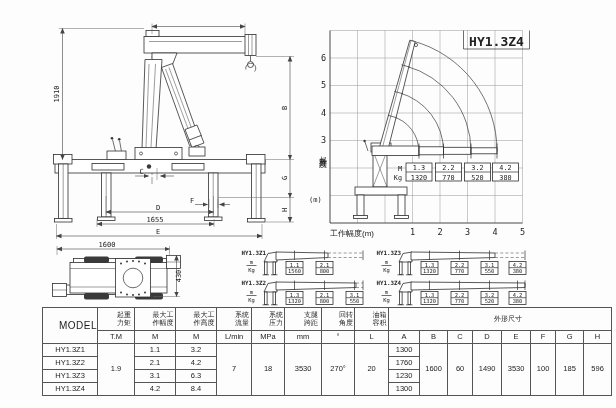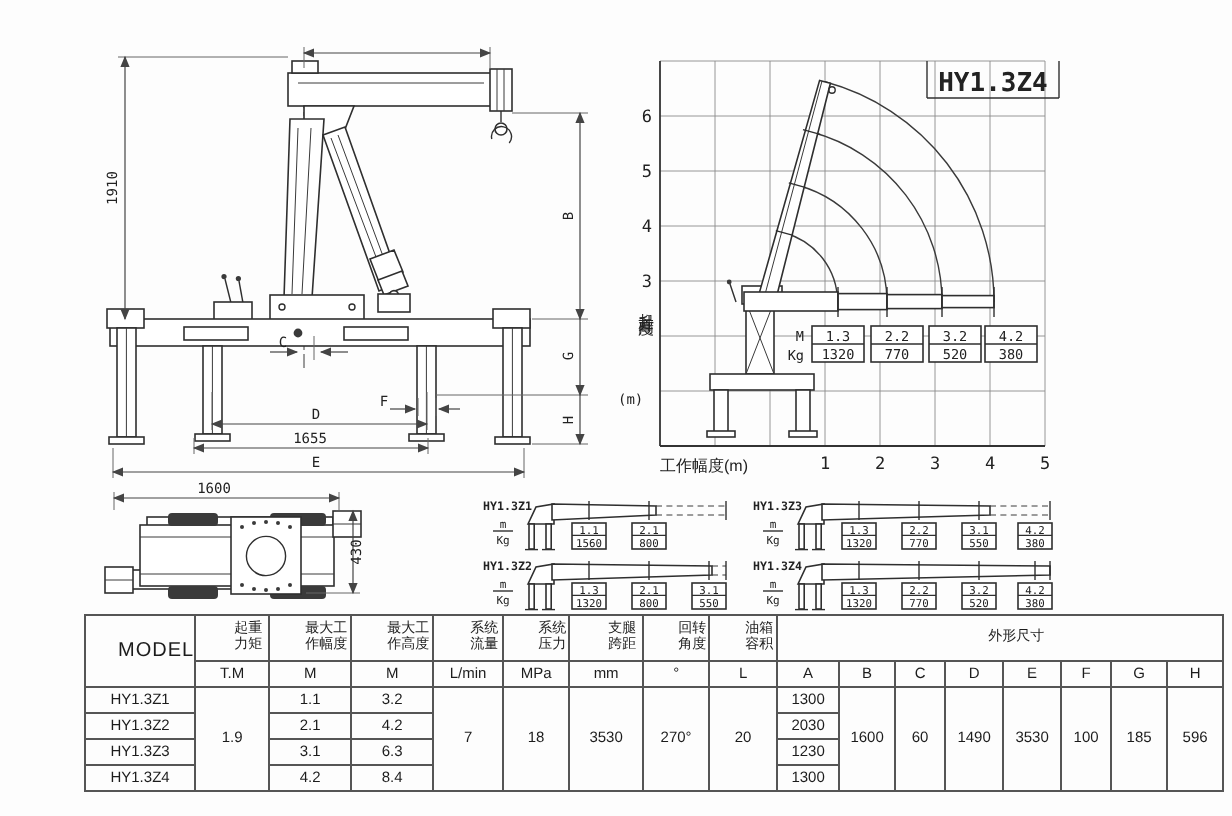--- a/index.html
+++ b/index.html
@@ -535,21 +535,21 @@
     <td rowspan="4">1490</td>
     <td rowspan="4">3530</td>
     <td rowspan="4">100</td>
     <td rowspan="4">185</td>
     <td rowspan="4">596</td>
   </tr>
   <tr>
     <td class="mname">HY1.3Z2</td>
     <td>2.1</td>
     <td>4.2</td>
-    <td>2030</td>
+    <td>1760</td>
   </tr>
   <tr>
     <td class="mname">HY1.3Z3</td>
     <td>3.1</td>
     <td>6.3</td>
     <td>1230</td>
   </tr>
   <tr>
     <td class="mname">HY1.3Z4</td>
     <td>4.2</td>

